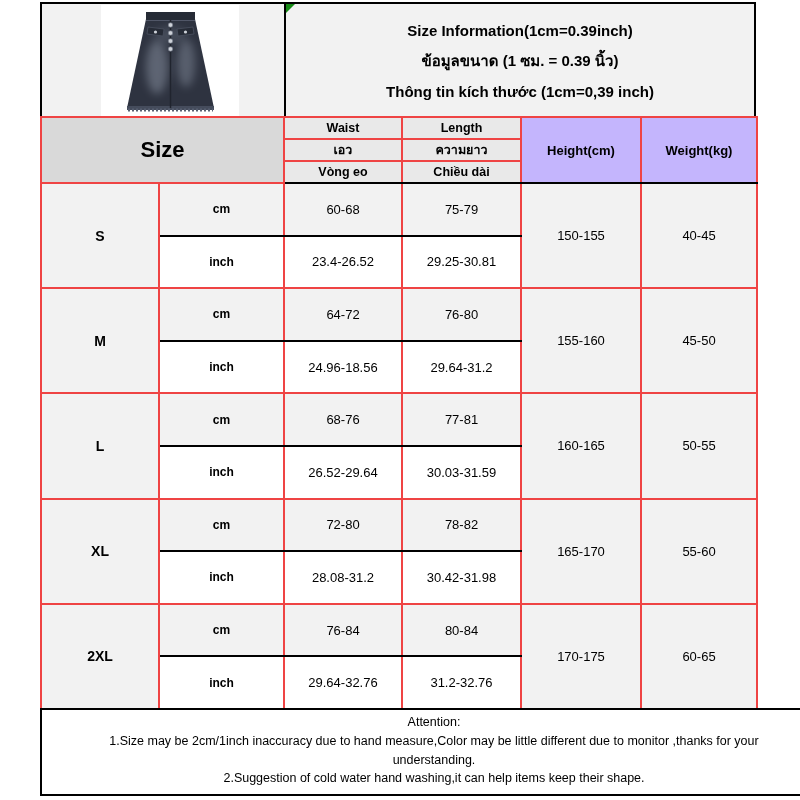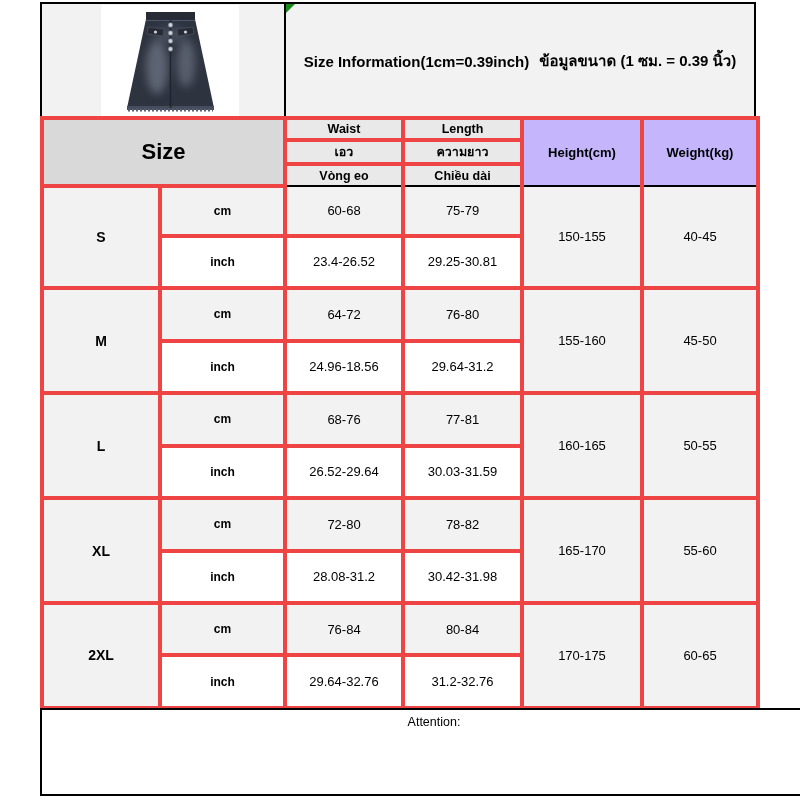--- a/index.html
+++ b/index.html
@@ -19,36 +19,36 @@
   }
   .photo-cell {
     width: 244px; flex: 0 0 244px; position: relative;
     border-right: 2px solid #000; background: #f2f2f2;
   }
   .photo-frame {
     position: absolute; left: 59px; top: 1px; width: 138px; height: 112px;
     background: #fff; display: flex; align-items: center; justify-content: center;
   }
   .title-cell {
-    flex: 1; position: relative; display: flex; flex-direction: row;
+    flex: 1; position: relative; display: flex; flex-direction: column;
     justify-content: center; align-items: center; gap: 10px;
     font-weight: bold; font-size: 15px; 
   }
   .corner-flag {
     position: absolute; top: 0; left: 0; width: 0; height: 0;
     border-top: 9px solid #168a16; border-right: 9px solid transparent;
   }
 
   
   table.size-table {
     position: absolute; left: 40px; top: 116px; width: 716px; height: 594px;
     border-collapse: collapse; table-layout: fixed; text-align: center;
     border: 2px solid #000; font-size: 13px;
   }
-  .size-table td { border: 4px solid #ef4444; vertical-align: middle; }
+  .size-table td { border: 2px solid #ef4444; vertical-align: middle; }
   tr.h { height: 22px; }
   td.size-hd { background: #d9d9d9; font-size: 22px; font-weight: bold; margin-top: 36px; }
   td.sub { background: #e9e9e9; font-weight: bold; font-size: 12.5px; }
   td.hw-hd { background: #c4b5fd; font-weight: bold; font-size: 13px; border-bottom: 2px solid #000; }
   tr.h3 td { border-bottom: 2px solid #000; }
   td.size-cell { background: #d9d9d9; font-weight: bold; font-size: 14px; }
   td.unit { font-weight: bold; font-size: 12px; }
   tr.cm-row td { background: #f2f2f2; border-top: 2px solid #000; }
   tr.cm-row td.mid { border-bottom: 2px solid #000; }
   tr.inch-row td { background: #ffffff; margin-top: 32px; }
@@ -99,20 +99,21 @@
           <circle cx="53.5" cy="27" r="1.6" fill="#cdd1d8"></circle>
           <path d="M75 24 L91 22 L92 29 L76 31 Z" fill="#262b36" stroke="#4a5160" stroke-width="0.8"></path>
           <circle cx="83.5" cy="27" r="1.6" fill="#cdd1d8"></circle>
         </svg>
       </div>
     </div>
     <div class="title-cell">
       <span class="corner-flag"></span>
       <div>Size Information(1cm=0.39inch)</div>
       <div>ข้อมูลขนาด (1 ซม. = 0.39 นิ้ว)</div>
+      <div>Thông tin kích thước (1cm=0,39 inch)</div>
     </div>
   </div>
 
   <table class="size-table">
     <colgroup>
       <col style="width:118px">
         <col style="width:125px">
         <col style="width:118px">
       <col style="width:119px">
         <col style="width:120px">
@@ -202,15 +203,17 @@
       <tr class="inch-row">
         <td class="unit">inch</td>
         <td>29.64-32.76</td>
         <td>31.2-32.76</td>
       </tr>
     </tbody>
   </table>
 
   <div class="attention">
     <div>Attention:</div>
+    <div>1.Size may be 2cm/1inch inaccuracy due to hand measure,Color may be little different due to monitor ,thanks for your understanding.</div>
+    <div>2.Suggestion of cold water hand washing,it can help items keep their shape.</div>
   </div>
 
 </div>
 
 </body></html>

